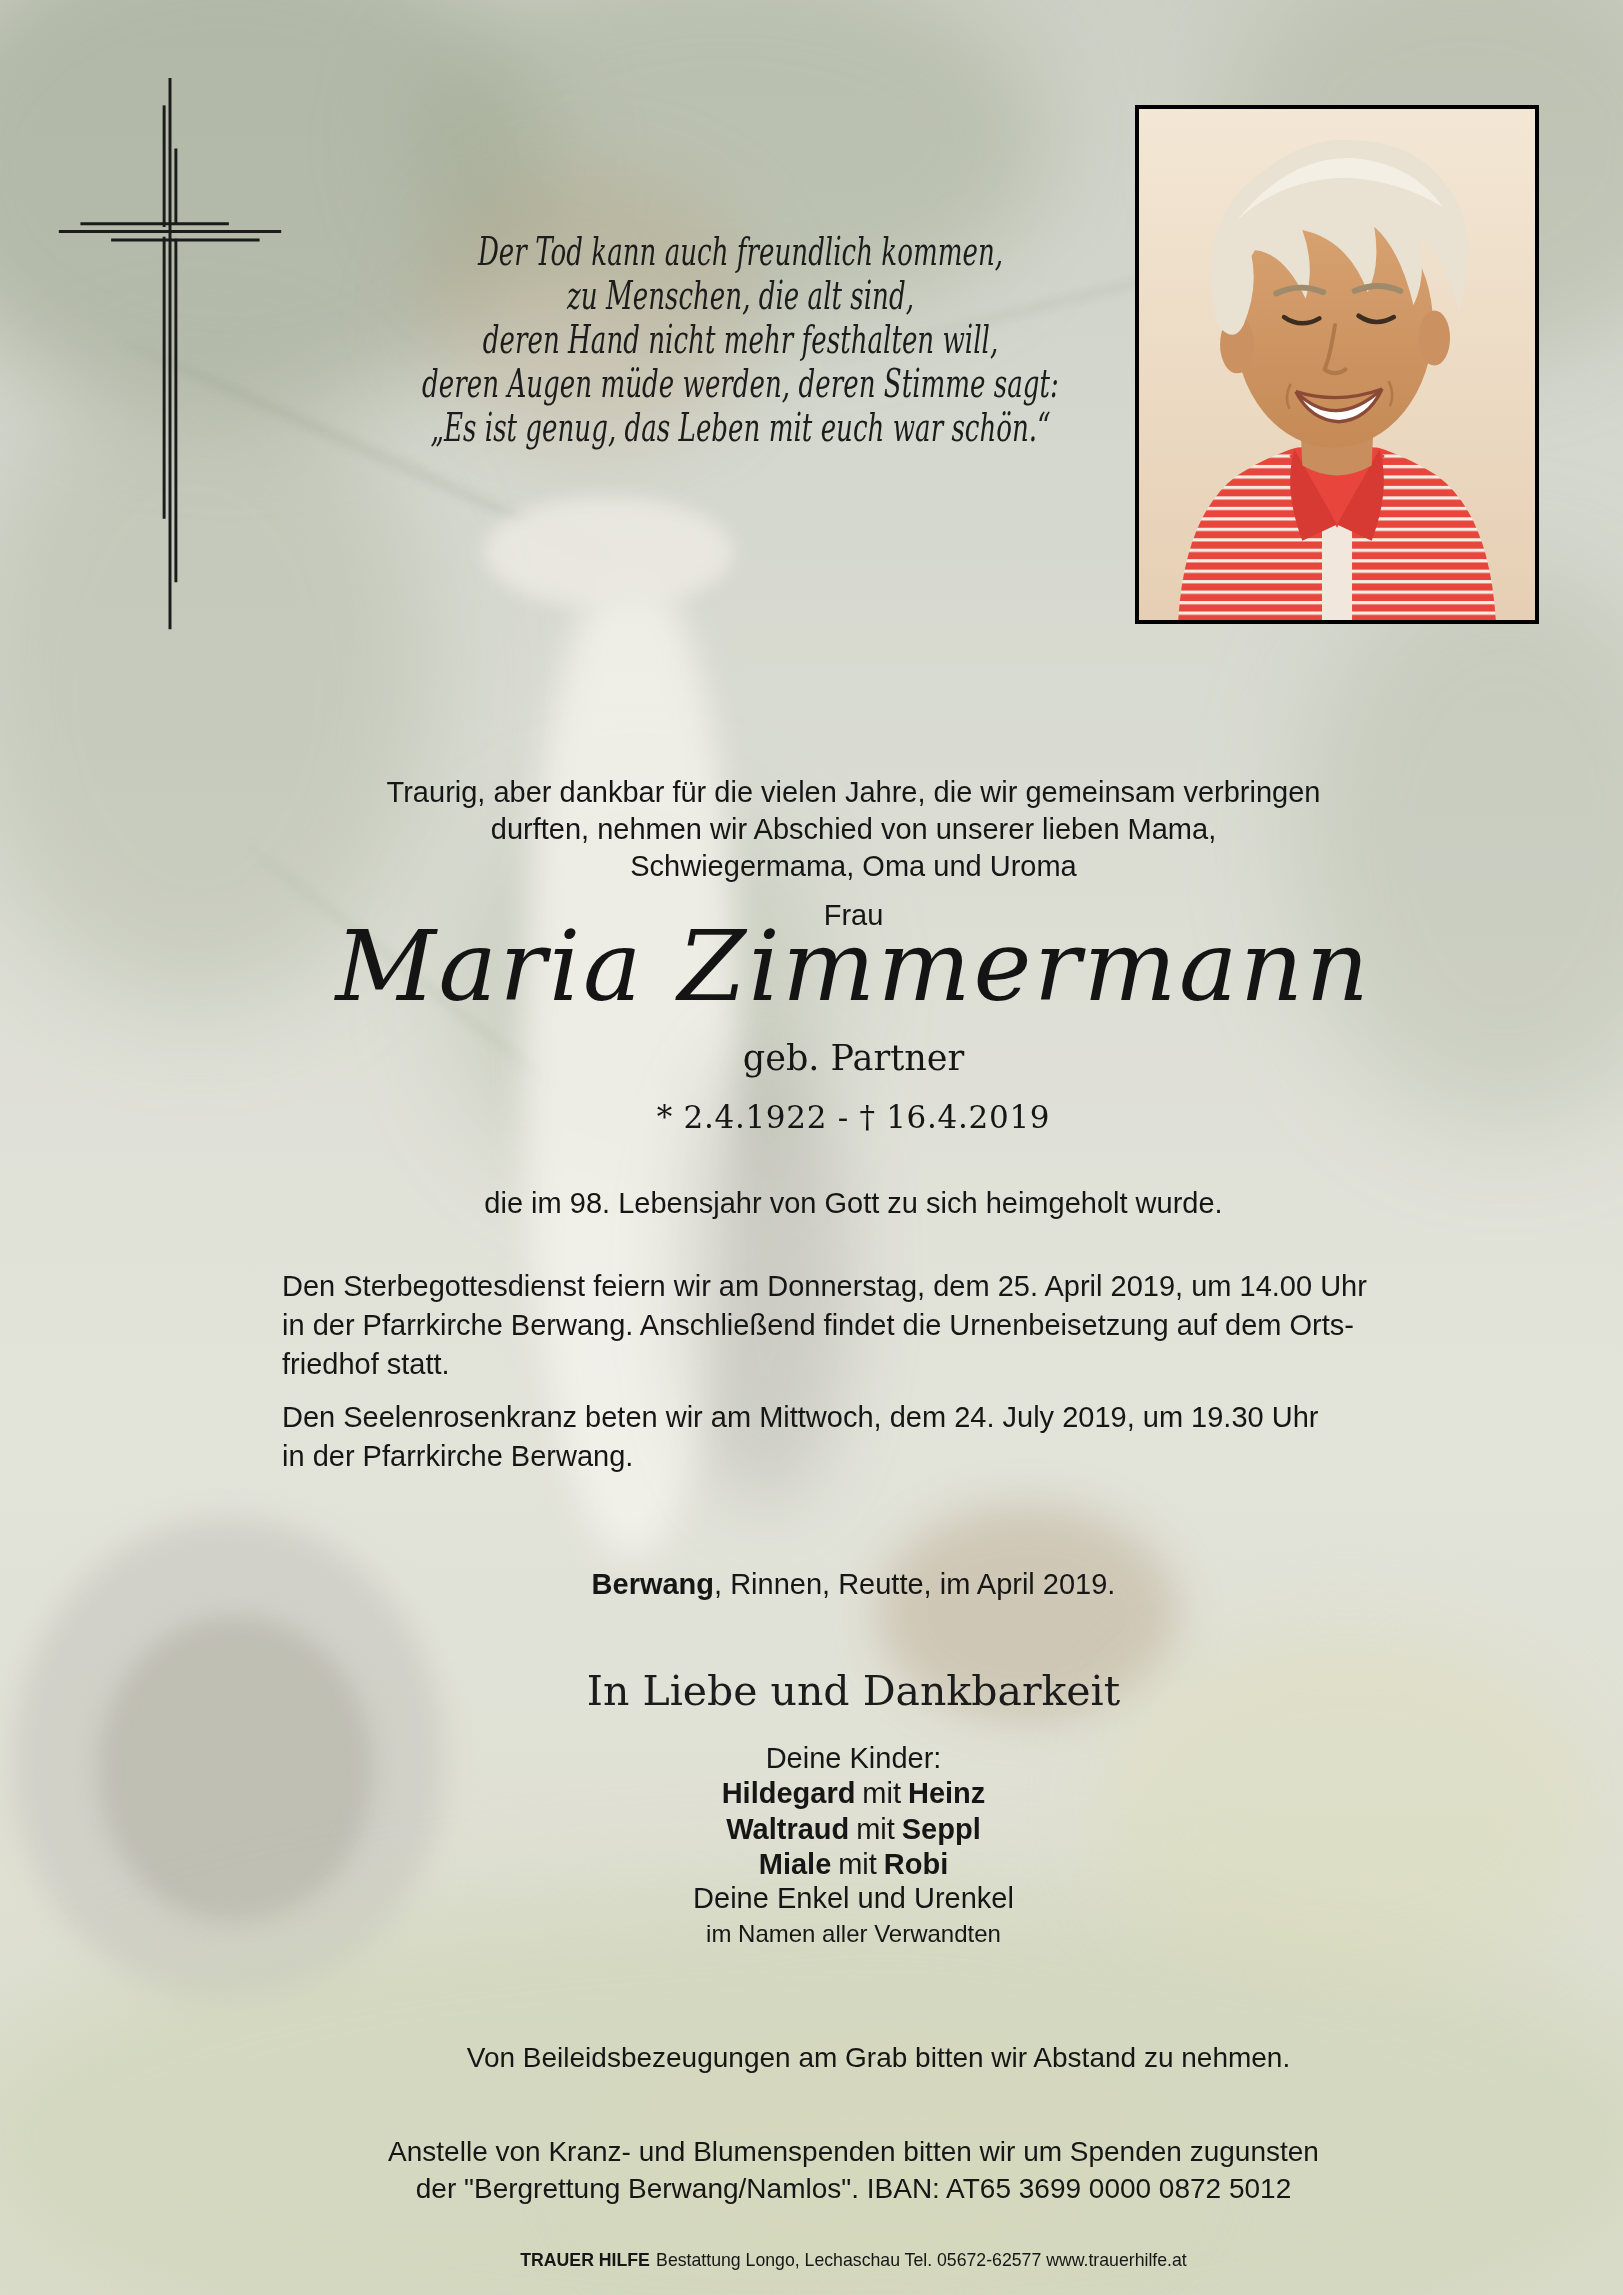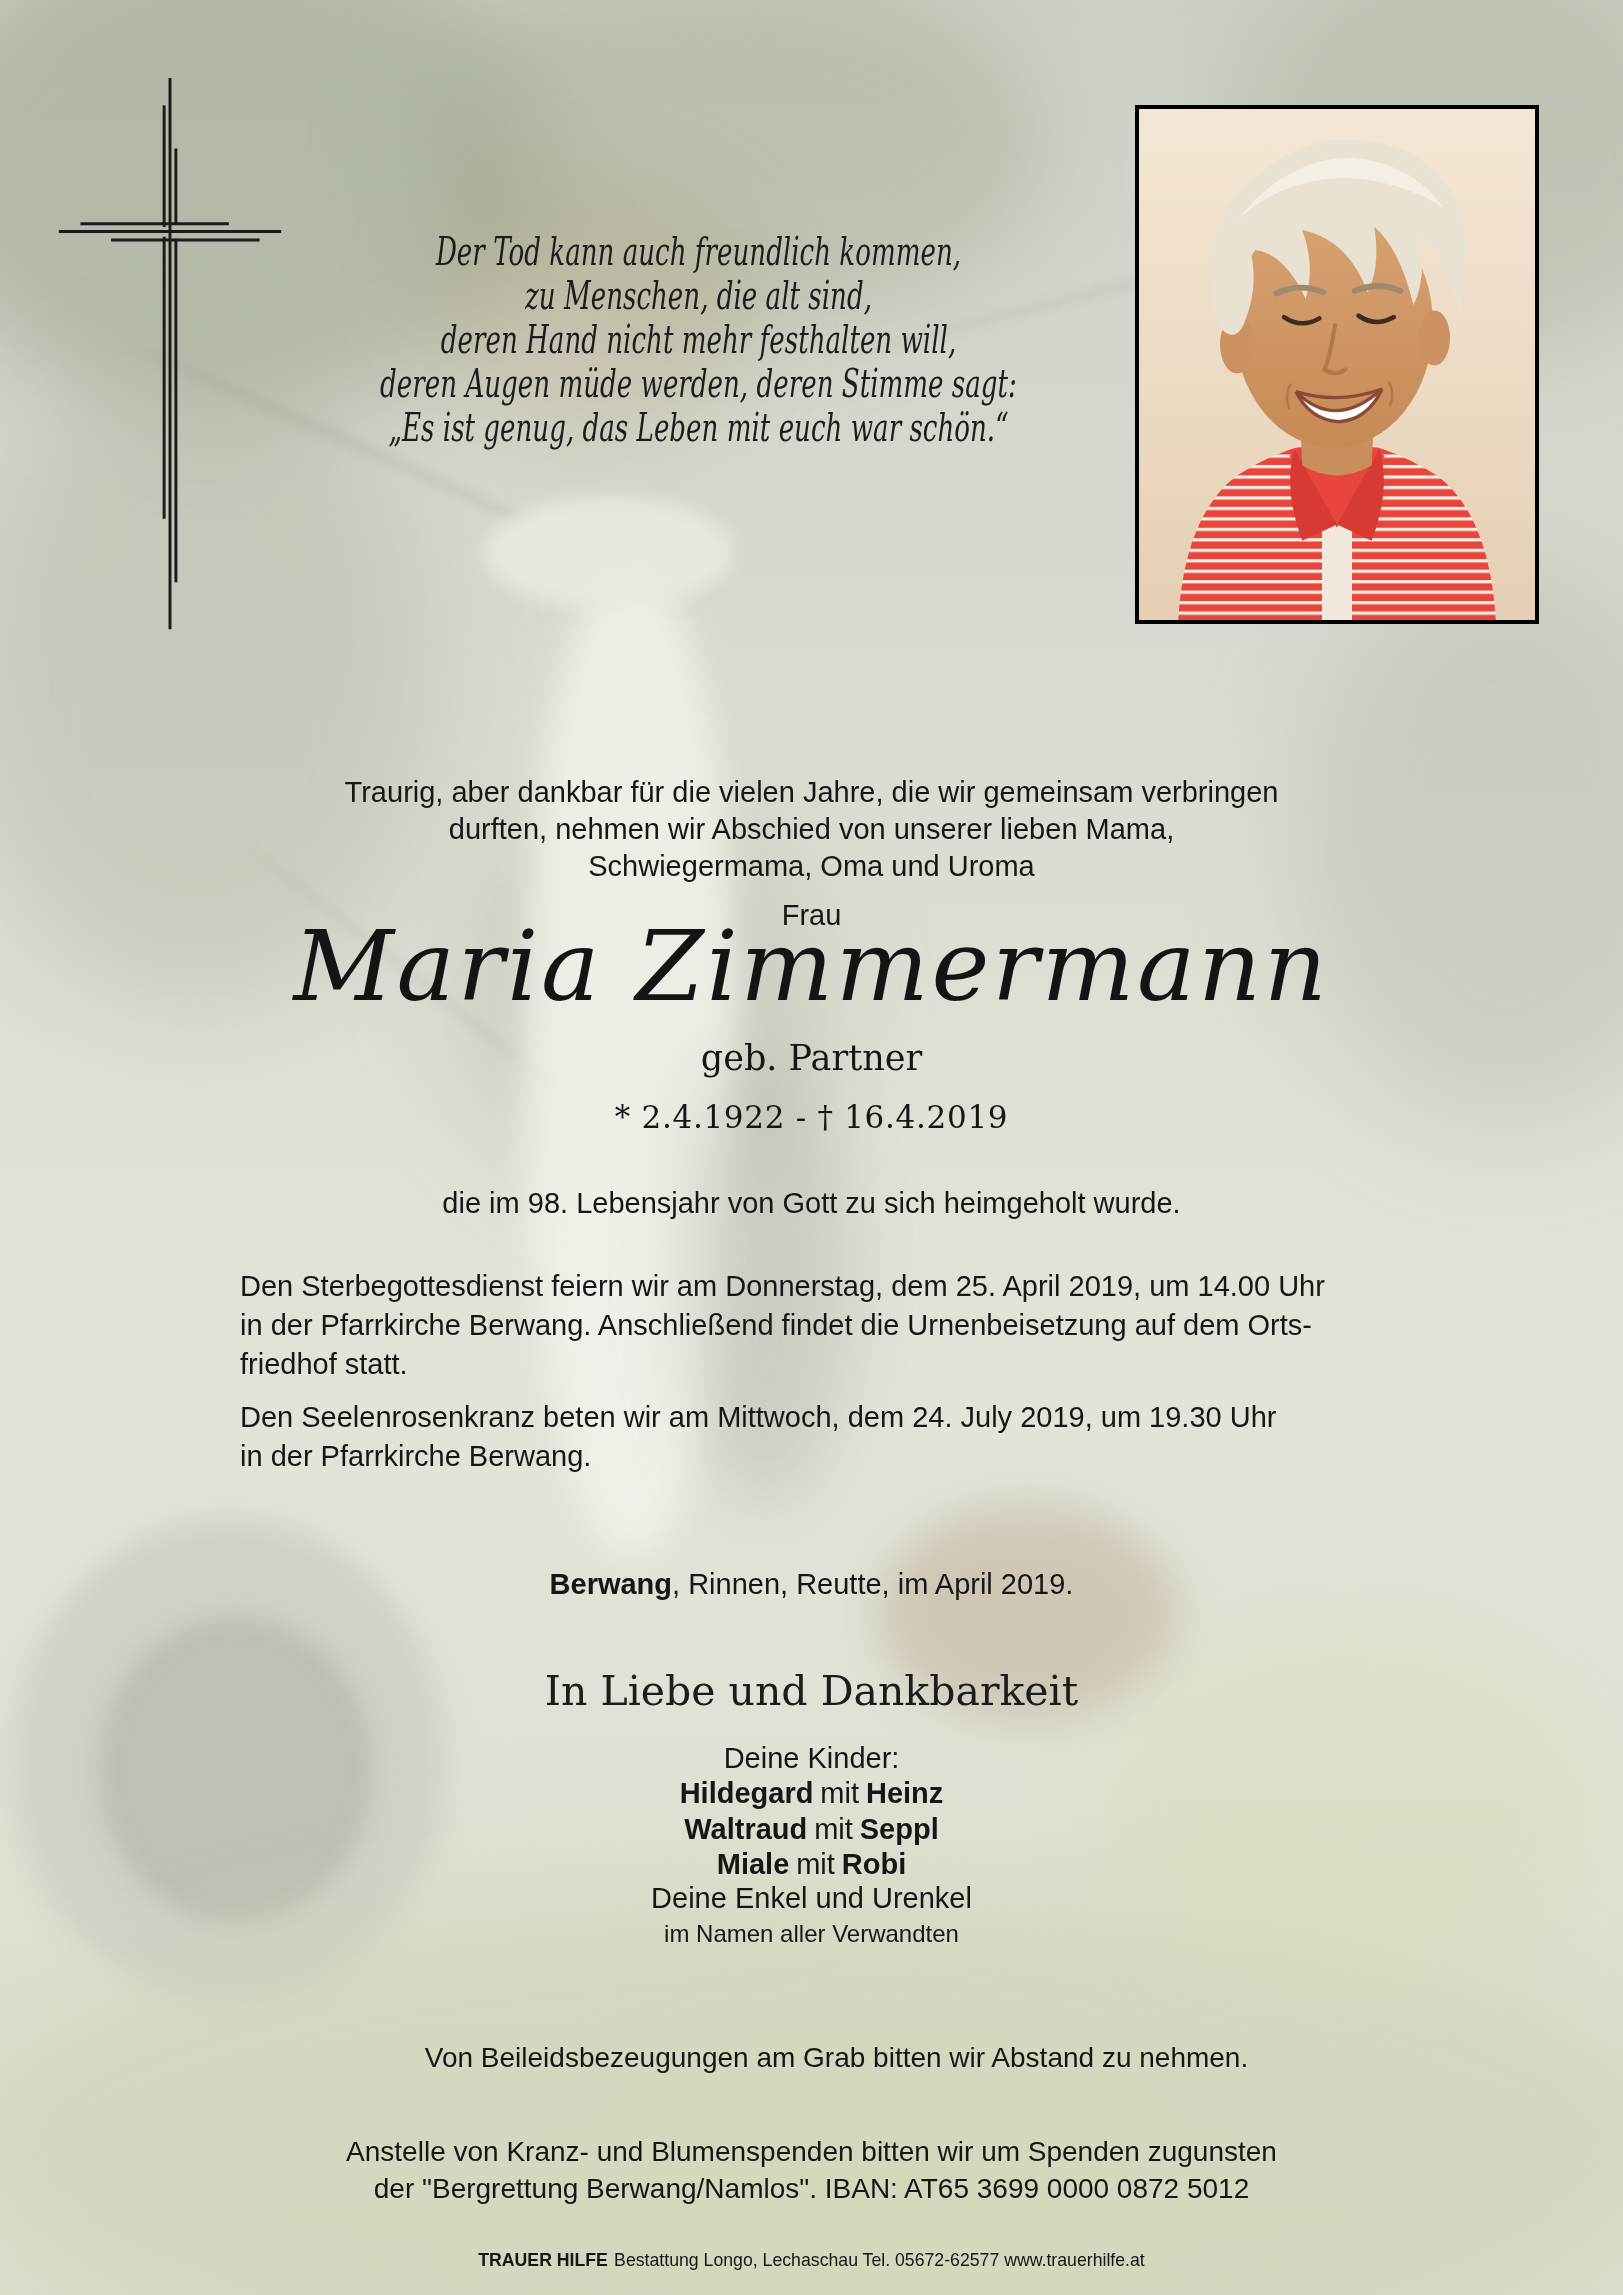--- a/index.html
+++ b/index.html
@@ -43,21 +43,21 @@
   .cross { position: absolute; left: 52px; top: 72px; }
 
   
   .photo-frame {
     position: absolute; left: 1135px; top: 105px; width: 404px; height: 519px;
     border: 4.6px solid #000; box-sizing: border-box; background: #eeddc8;
   }
   .photo-frame svg { display: block; width: 100%; height: 100%; }
 
   
-  .abs { position: absolute; }
+  .abs { position: absolute; padding-left: 42px; }
   .ctr { left: 0; width: 1623px; text-align: center; }
   .serif-it { font-family: "DejaVu Serif", serif; }
   .b { font-weight: bold; }
 
   .poem { top: 230px; left: 175px; width: 1047px; text-align: center; }
   .poem-line {
     font-family: "DejaVu Serif", serif; font-style: italic;
     font-size: 39px; line-height: 44px; color: #1c1c1c;
     transform: scaleX(.67); transform-origin: 50% 0;
     white-space: nowrap;

